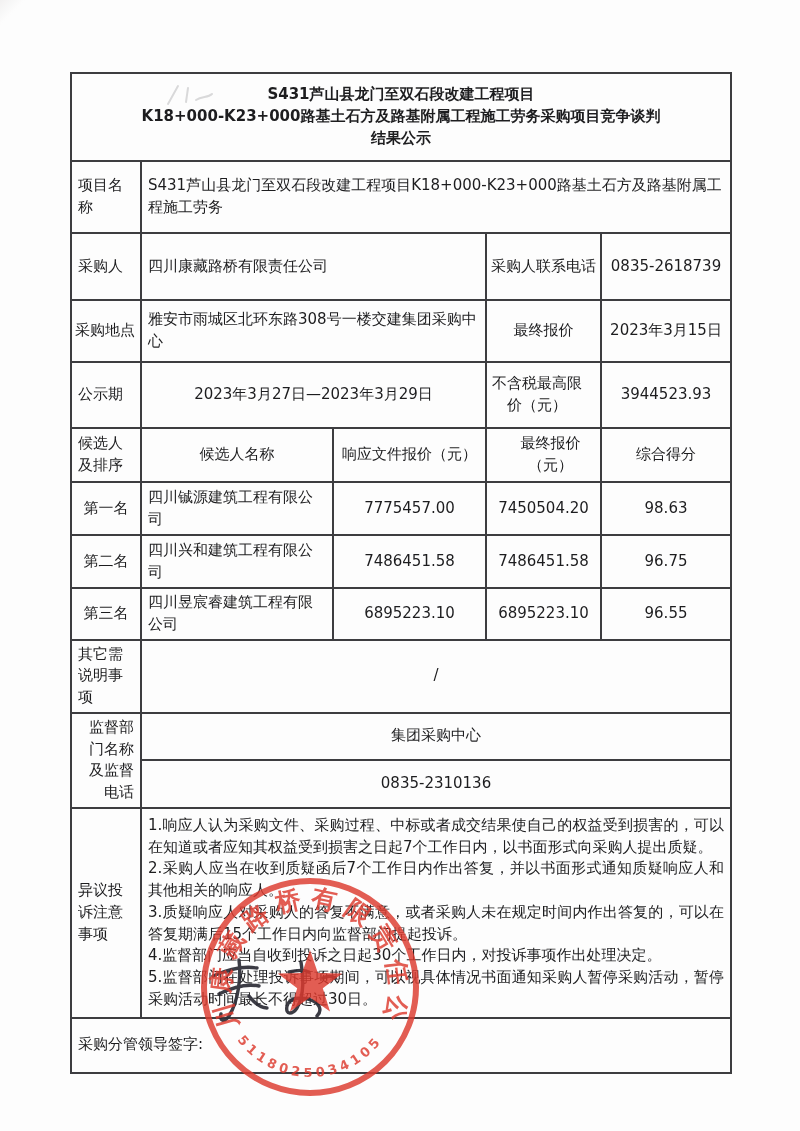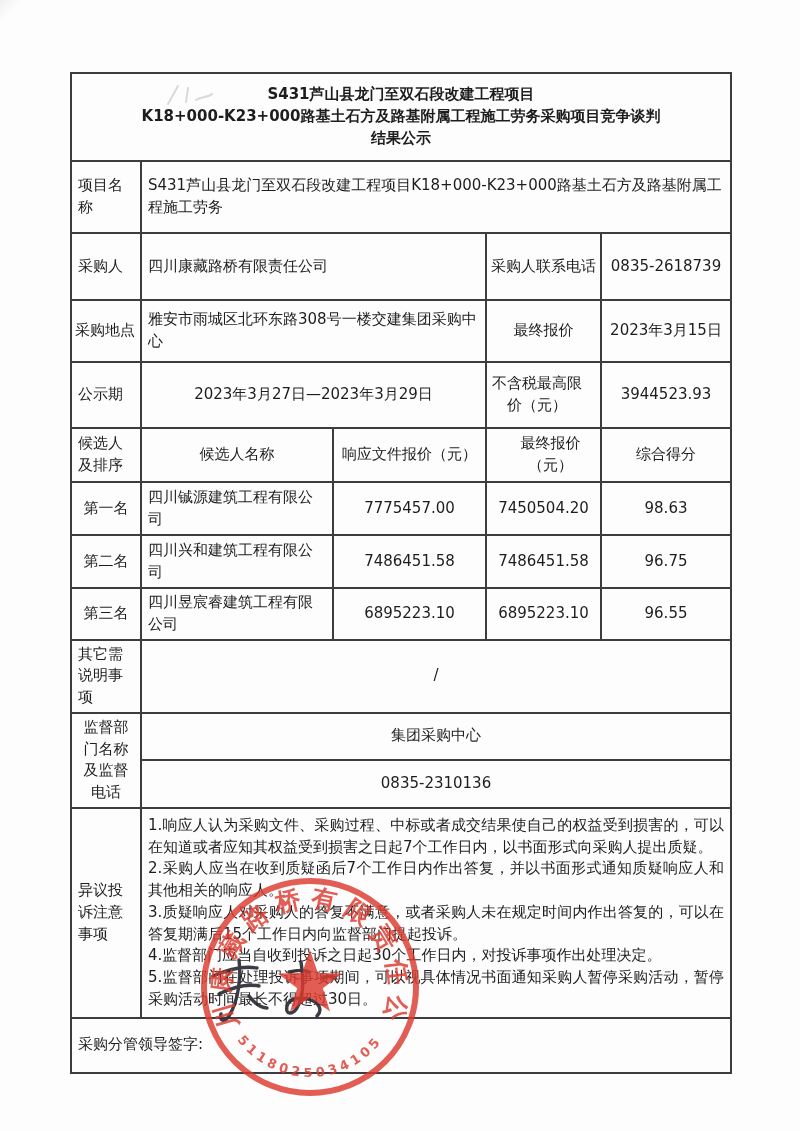--- a/index.html
+++ b/index.html
@@ -25,21 +25,21 @@
     line-height:1.45;
     vertical-align:middle;
     word-break:break-all;
   }
   td.title-cell{
     text-align:center;font-weight:bold;font-size:18px;line-height:1.6;
     padding:6px 2px;
     border-radius:7px;
   }
   td.lbl{padding-left:5px;padding-right:4px;}
-  td.lbl-center{text-align:center;padding-left:2px;padding-right:2px;}
+  td.lbl-center{text-align:right;padding-left:2px;padding-right:2px;}
   td.center{text-align:center;}
   td.objection-cell{
     padding:8px 10px;text-align:justify;font-size:14.5px;line-height:1.55;
     vertical-align:top;
     margin-left:6px;
   }
   .obj-item{margin:0;}
   td.sig-cell{padding-left:8px;border-radius:14px;}
   .sig-label{display:inline-block;}
   

